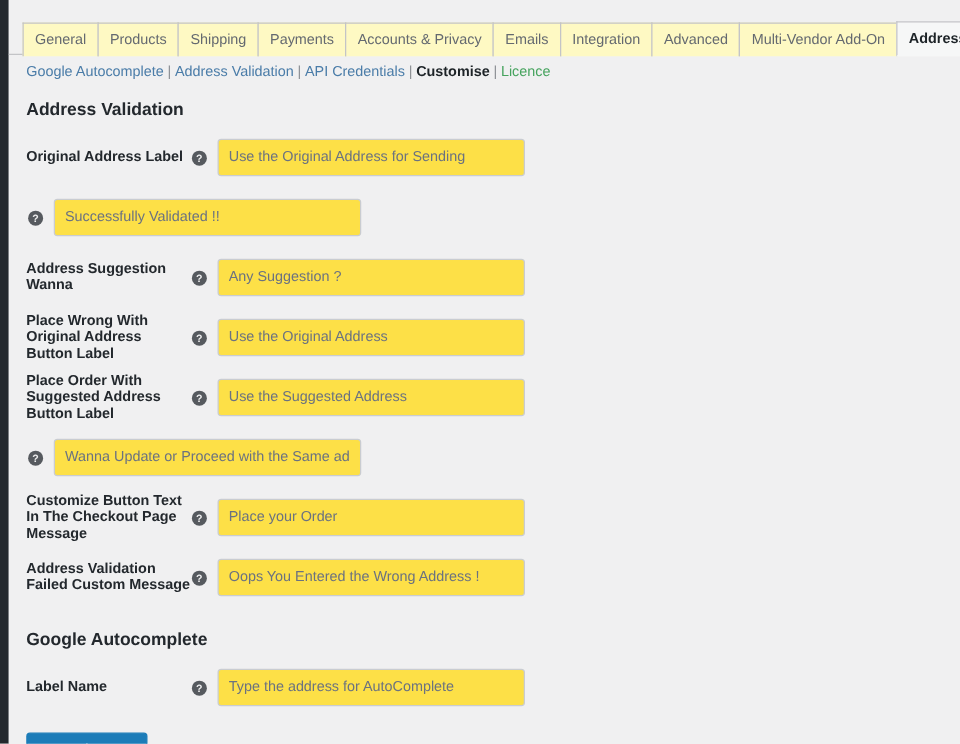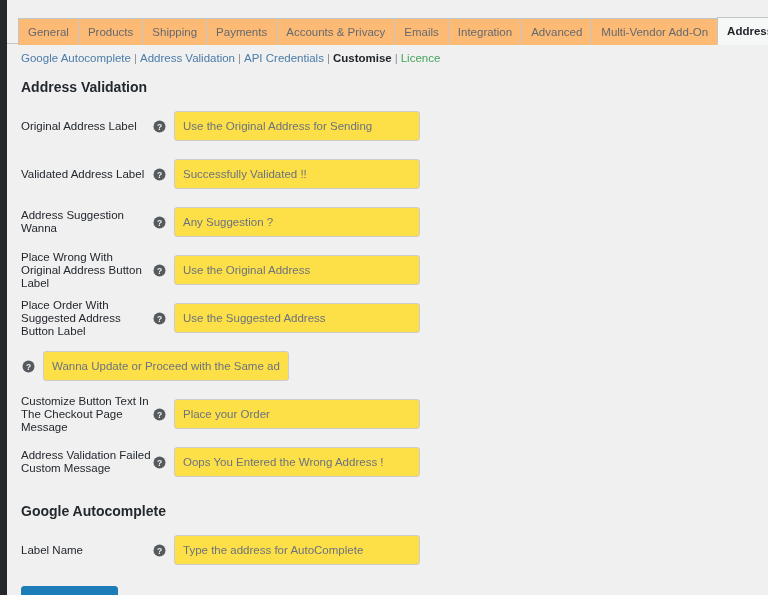--- a/index.html
+++ b/index.html
@@ -43,21 +43,21 @@
   }
   .tab {
     display: inline-block;
     vertical-align: bottom;
     height: 27px;
     line-height: 26px;
     padding: 0 9px;
     margin: 0 -1px 0 0;
     border: 1px solid #c3c4c7;
     border-bottom: none;
-    background: #fdba74;
+    background: #fef9c3;
     color: #646970;
     font-family: "Liberation Sans", sans-serif;
     font-size: 11.5px;
     text-decoration: none;
     position: relative;
     top: 1px;
   }
   .tab.active {
     background: #f6f7f7;
     color: #1d2327;
@@ -114,21 +114,21 @@
     display: flex;
     align-items: center;
     margin-top: 12px;
     height: 36px;
   }
   .field-label {
     width: 131px;
     flex: none;
     font-family: "Liberation Sans", sans-serif;
     font-size: 11.5px;
-    font-weight: normal;
+    font-weight: bold;
     color: #23282d;
     line-height: 13px;
     padding-right: 0;
   }
   .help-icon {
     flex: none;
     width: 14px;
     height: 14px;
     margin-right: 8px;
     display: flex;
@@ -185,21 +185,20 @@
             <label class="field-label">Original Address Label</label>
             <span class="help-icon">
               <svg width="13" height="13" viewBox="0 0 13 13">
                 <circle cx="6.5" cy="6.5" r="6" fill="#565a5f"></circle>
                 <text x="6.5" y="9.6" text-anchor="middle" font-family="Liberation Sans, sans-serif" font-size="8.5" font-weight="bold" fill="#f0f0f1">?</text>
               </svg>
             </span>
             <input type="text" class="field-input" value="Use the Original Address for Sending" style="">
           </div>
           <div class="field-row">
-            <label class="field-label">Validated Address Label</label>
             <span class="help-icon">
               <svg width="13" height="13" viewBox="0 0 13 13">
                 <circle cx="6.5" cy="6.5" r="6" fill="#565a5f"></circle>
                 <text x="6.5" y="9.6" text-anchor="middle" font-family="Liberation Sans, sans-serif" font-size="8.5" font-weight="bold" fill="#f0f0f1">?</text>
               </svg>
             </span>
             <input type="text" class="field-input" value="Successfully Validated !!" style="">
           </div>
           <div class="field-row">
             <label class="field-label">Address Suggestion Wanna</label>

